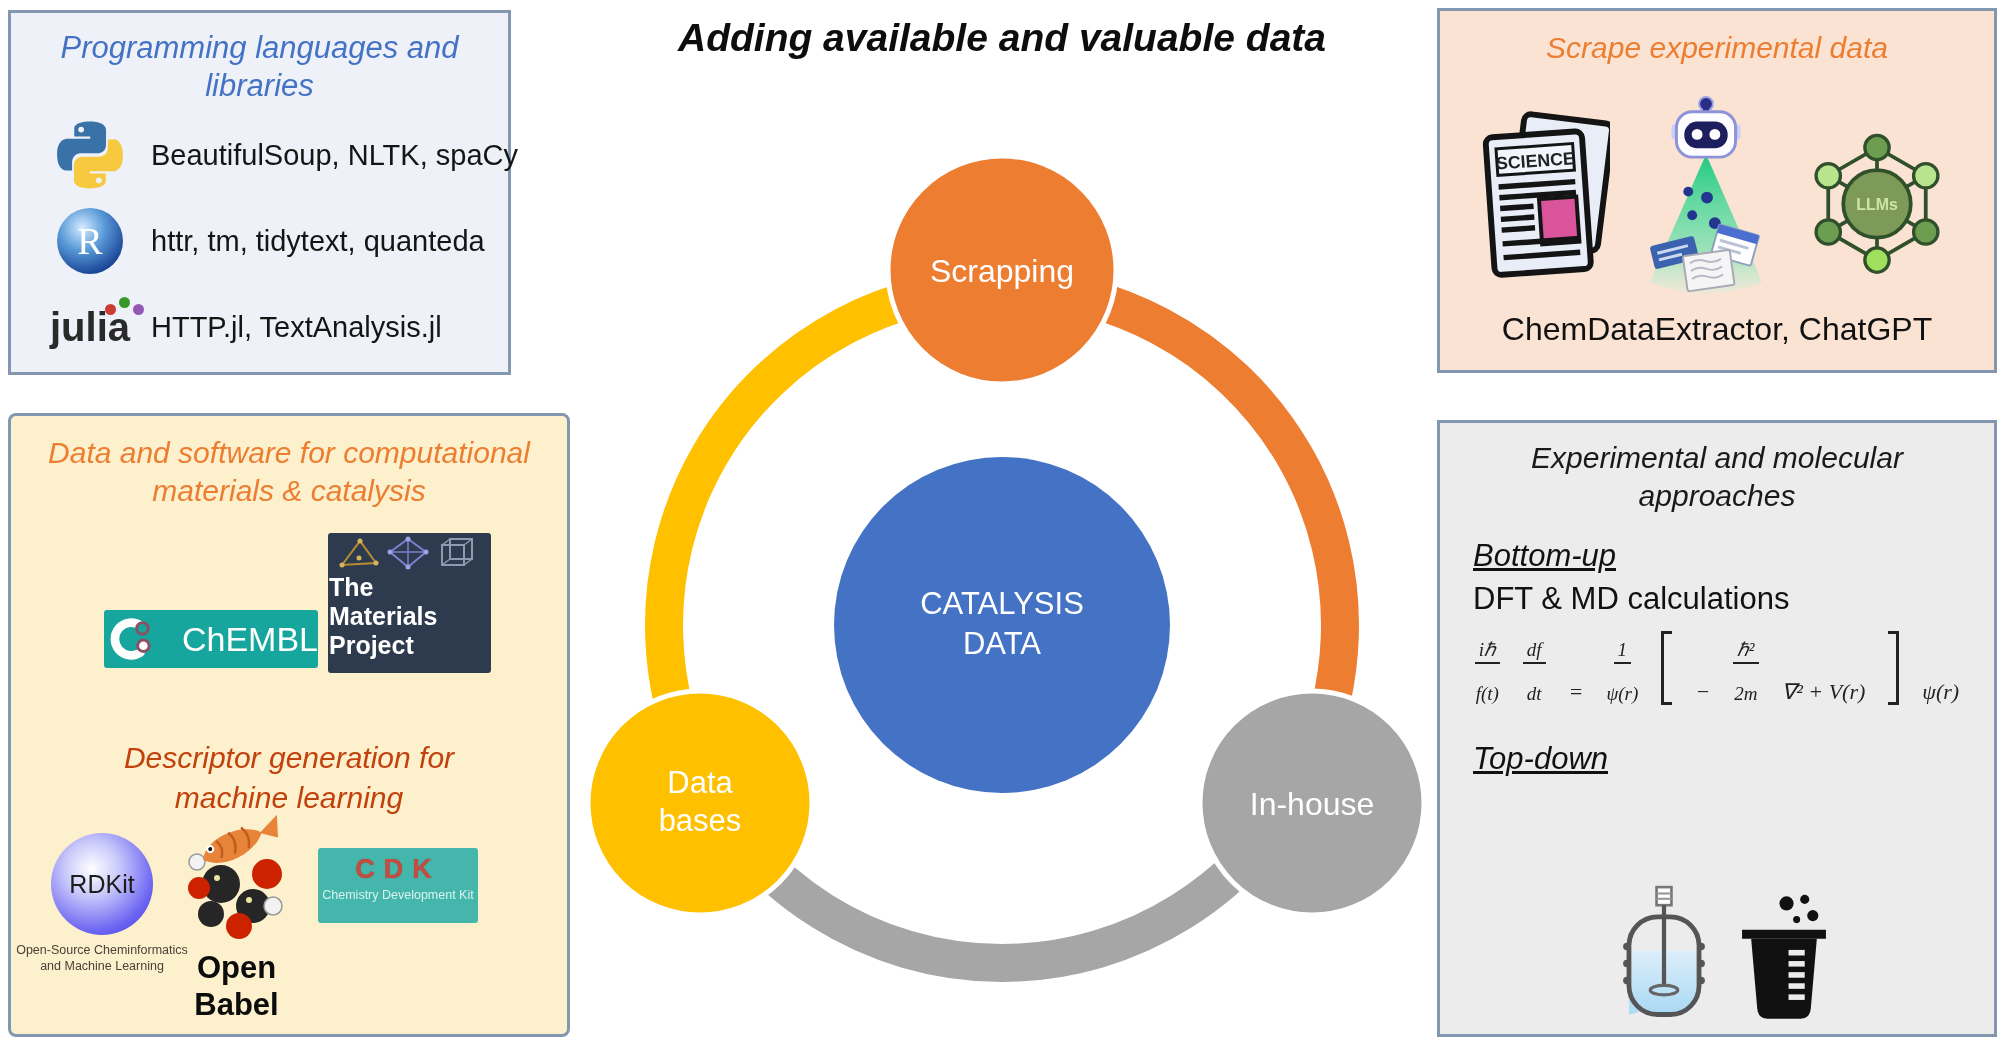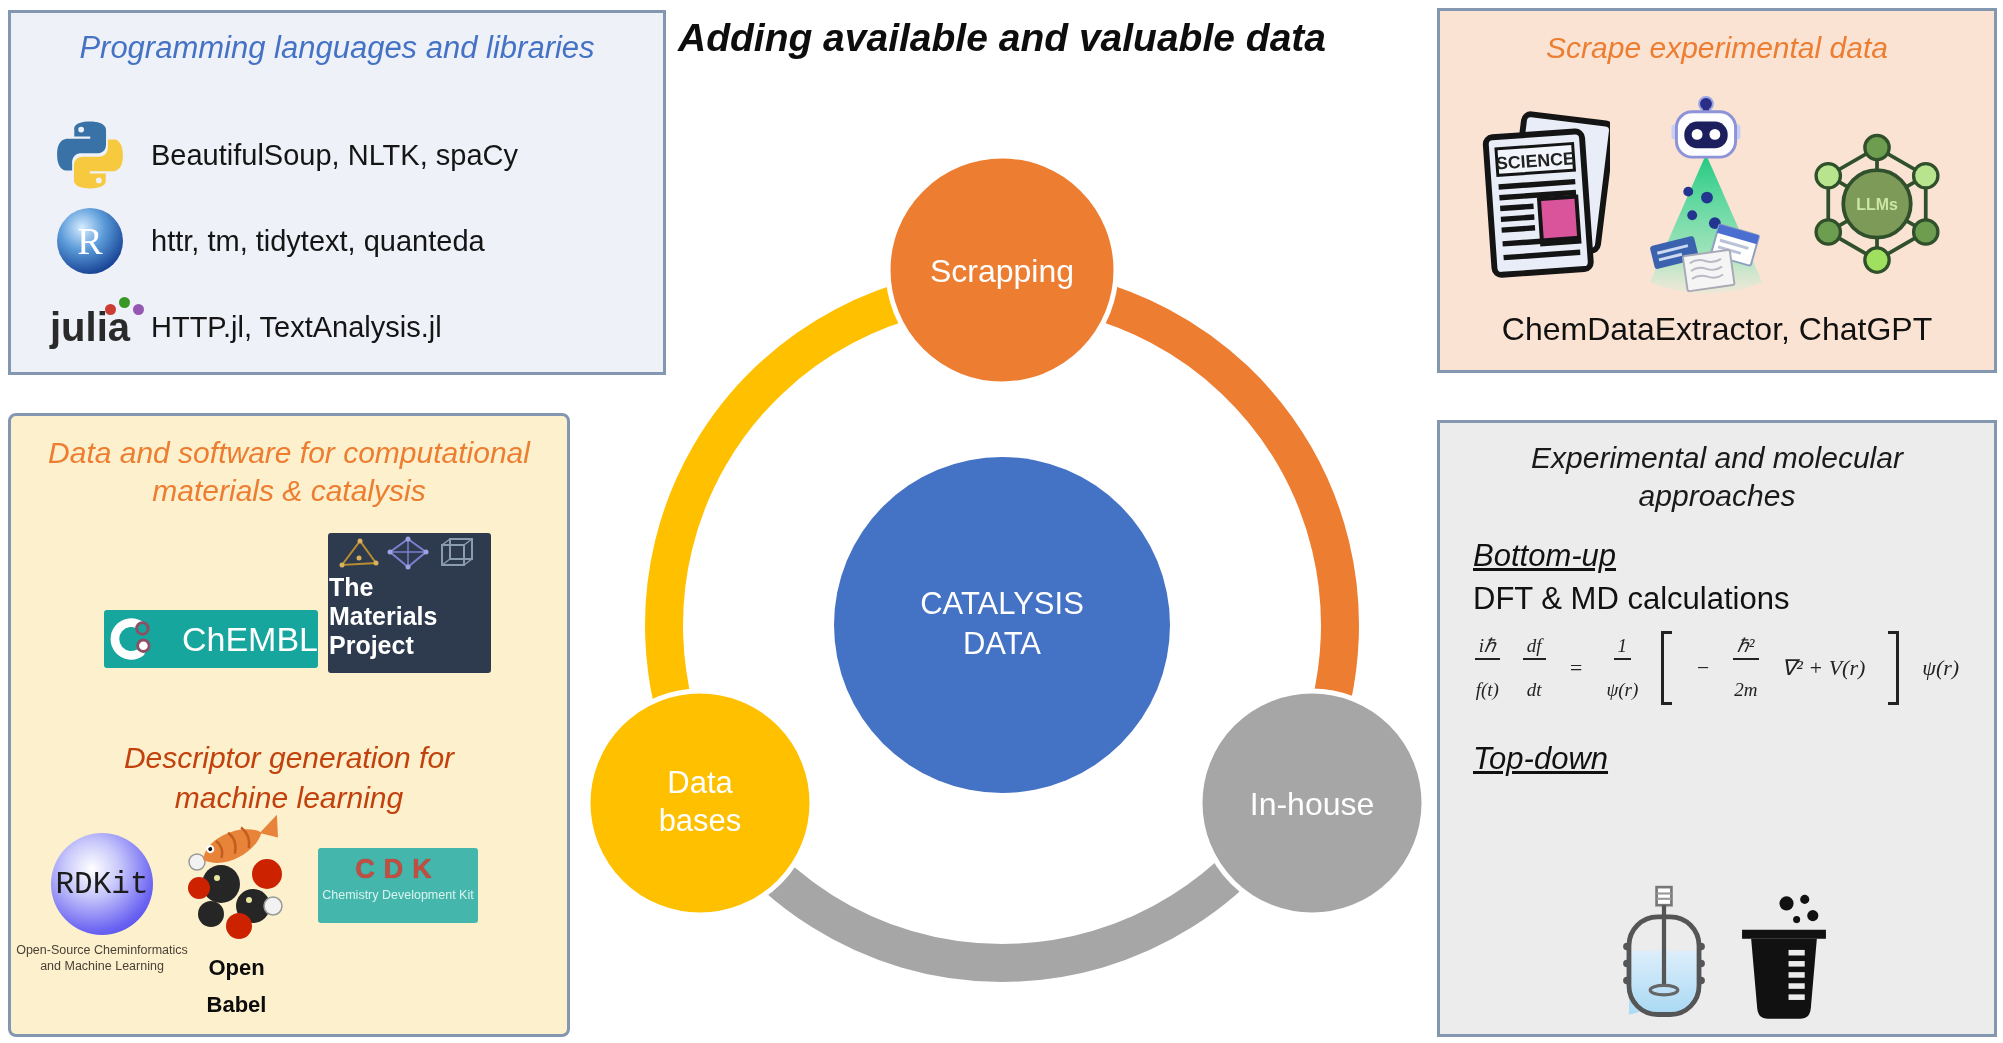--- a/index.html
+++ b/index.html
@@ -6,21 +6,21 @@
   #canvas { position:relative; width:2003px; height:1043px; background:#ffffff; overflow:hidden;
             font-family:"Liberation Sans", sans-serif; }
 
   .figure-title { position:absolute; left:640px; top:16px; width:724px; text-align:center;
                   font-size:39px; font-weight:bold; font-style:italic; color:#0d0d0d; }
 
   .ring-svg { position:absolute; left:0; top:0; }
   .node-label { fill:#ffffff; font-family:"Liberation Sans", sans-serif; }
 
   .panel { position:absolute; border:3px solid #8497b0; box-sizing:border-box; }
-  #panel-programming { left:8px;    top:10px;  width:658px; height:365px; background:#eef1f8; }
+  #panel-programming { left:8px;    top:10px;  width:503px; height:365px; background:#eef1f8; }
   #panel-data-software { left:8px;  top:413px; width:562px; height:624px; background:#fcf0cd;border-radius:8px; }
   #panel-scrape { left:1437px;      top:8px;   width:560px; height:365px; background:#fae3d3; }
   #panel-approaches { left:1437px;  top:420px; width:560px; height:617px; background:#ececec; }
 
   .panel-title { position:absolute; left:0; right:0; text-align:center; font-style:italic; line-height:38px; }
   #panel-programming .panel-title { top:16px; font-size:31px; color:#4472c4; }
   #panel-scrape .panel-title { top:18px; font-size:30px; color:#ed7d31; }
   #panel-data-software .panel-title { top:18px; font-size:30px; color:#ed7d31; }
   #panel-approaches .panel-title { top:16px; font-size:30px; color:#1a1a1a; }
 
@@ -46,43 +46,43 @@
   #materials-project { left:317px; top:117px; width:163px; height:140px; background:#2e3b4e; border-radius:3px;
                        flex-direction:column; align-items:flex-start; justify-content:flex-start; padding:0; }
   .mp-lines { padding-left:1px; color:#fff; font-weight:bold; font-size:25px; line-height:29px; }
 
   .descriptor-heading { position:absolute; top:322px; left:0; right:0; text-align:center;
                         font-style:italic; font-size:30px; line-height:40px; color:#c2410c; }
 
   .rdkit-sphere { position:absolute; left:40px; top:417px; width:102px; height:102px; border-radius:50%;
                   background:radial-gradient(circle at 40% 35%, #ffffff 0%, #c9c9fb 30%, #6a63f2 70%, #3c35d6 100%);
                   display:flex; align-items:center; justify-content:center; }
-  .rdkit-text { font-size:31px; color:#1c1c1c;font-family:Liberation Mono, monospace; }
+  .rdkit-text { font-size:25px; color:#1c1c1c; }
   .rdkit-caption { position:absolute; left:0px; top:526px; width:182px; text-align:center;
                    font-size:12.5px; line-height:16px; color:#4a4238; }
 
   .openbabel-svg { position:absolute; left:162px; top:398px; }
   .openbabel-text { position:absolute; left:158px; top:533px; width:135px; text-align:center;
-                    font-weight:bold; font-size:22px; line-height:37px; color:#0c0c0c; }
+                    font-weight:bold; font-size:31px; line-height:37px; color:#0c0c0c; }
 
   #cdk { left:307px; top:432px; width:160px; height:75px; background:#44b6ab; border-radius:3px;
          flex-direction:column; justify-content:flex-start; }
   .cdk-text { margin-top:6px; font-weight:bold; font-size:27px; letter-spacing:9px; color:#c24d41;
               text-shadow:0 0 1px #a33; }
   .cdk-caption { margin-top:3px; font-size:12.5px; color:#d9f4f0; }
 
   .approach-block { position:absolute; left:33px; color:#111; }
   .approach-label { font-style:italic; text-decoration:underline; font-size:31px; }
   #bottom-up-label { top:115px; }
   #bottom-up-text  { top:158px; font-size:31px; }
   #top-down-label  { top:318px; }
   #top-down-text   { top:362px; width:505px; font-size:28.5px; line-height:41px; }
 
   .equation { position:absolute; top:208px; left:0; right:0; display:flex; justify-content:center;
-              align-items:center; gap:23px; font-family:"Liberation Serif", serif; font-style:italic;
+              align-items:flex-end; gap:23px; font-family:"Liberation Serif", serif; font-style:italic;
               font-size:22px; color:#222; }
   .frac { display:inline-flex; flex-direction:column; align-items:center; font-size:19px; line-height:1.15; }
   .frac .num { border-bottom:2px solid #222; padding:0 4px 1px; }
   .frac .den { padding-top:19px; }
   .brk { width:8px; height:68px; }
   .brk-l { border-left:3px solid #222; border-top:3px solid #222; border-bottom:3px solid #222; }
   .brk-r { border-right:3px solid #222; border-top:3px solid #222; border-bottom:3px solid #222; }
 
   .approach-icons { position:absolute; left:170px; top:462px; display:flex; align-items:flex-end; gap:18px; }
 </style>

